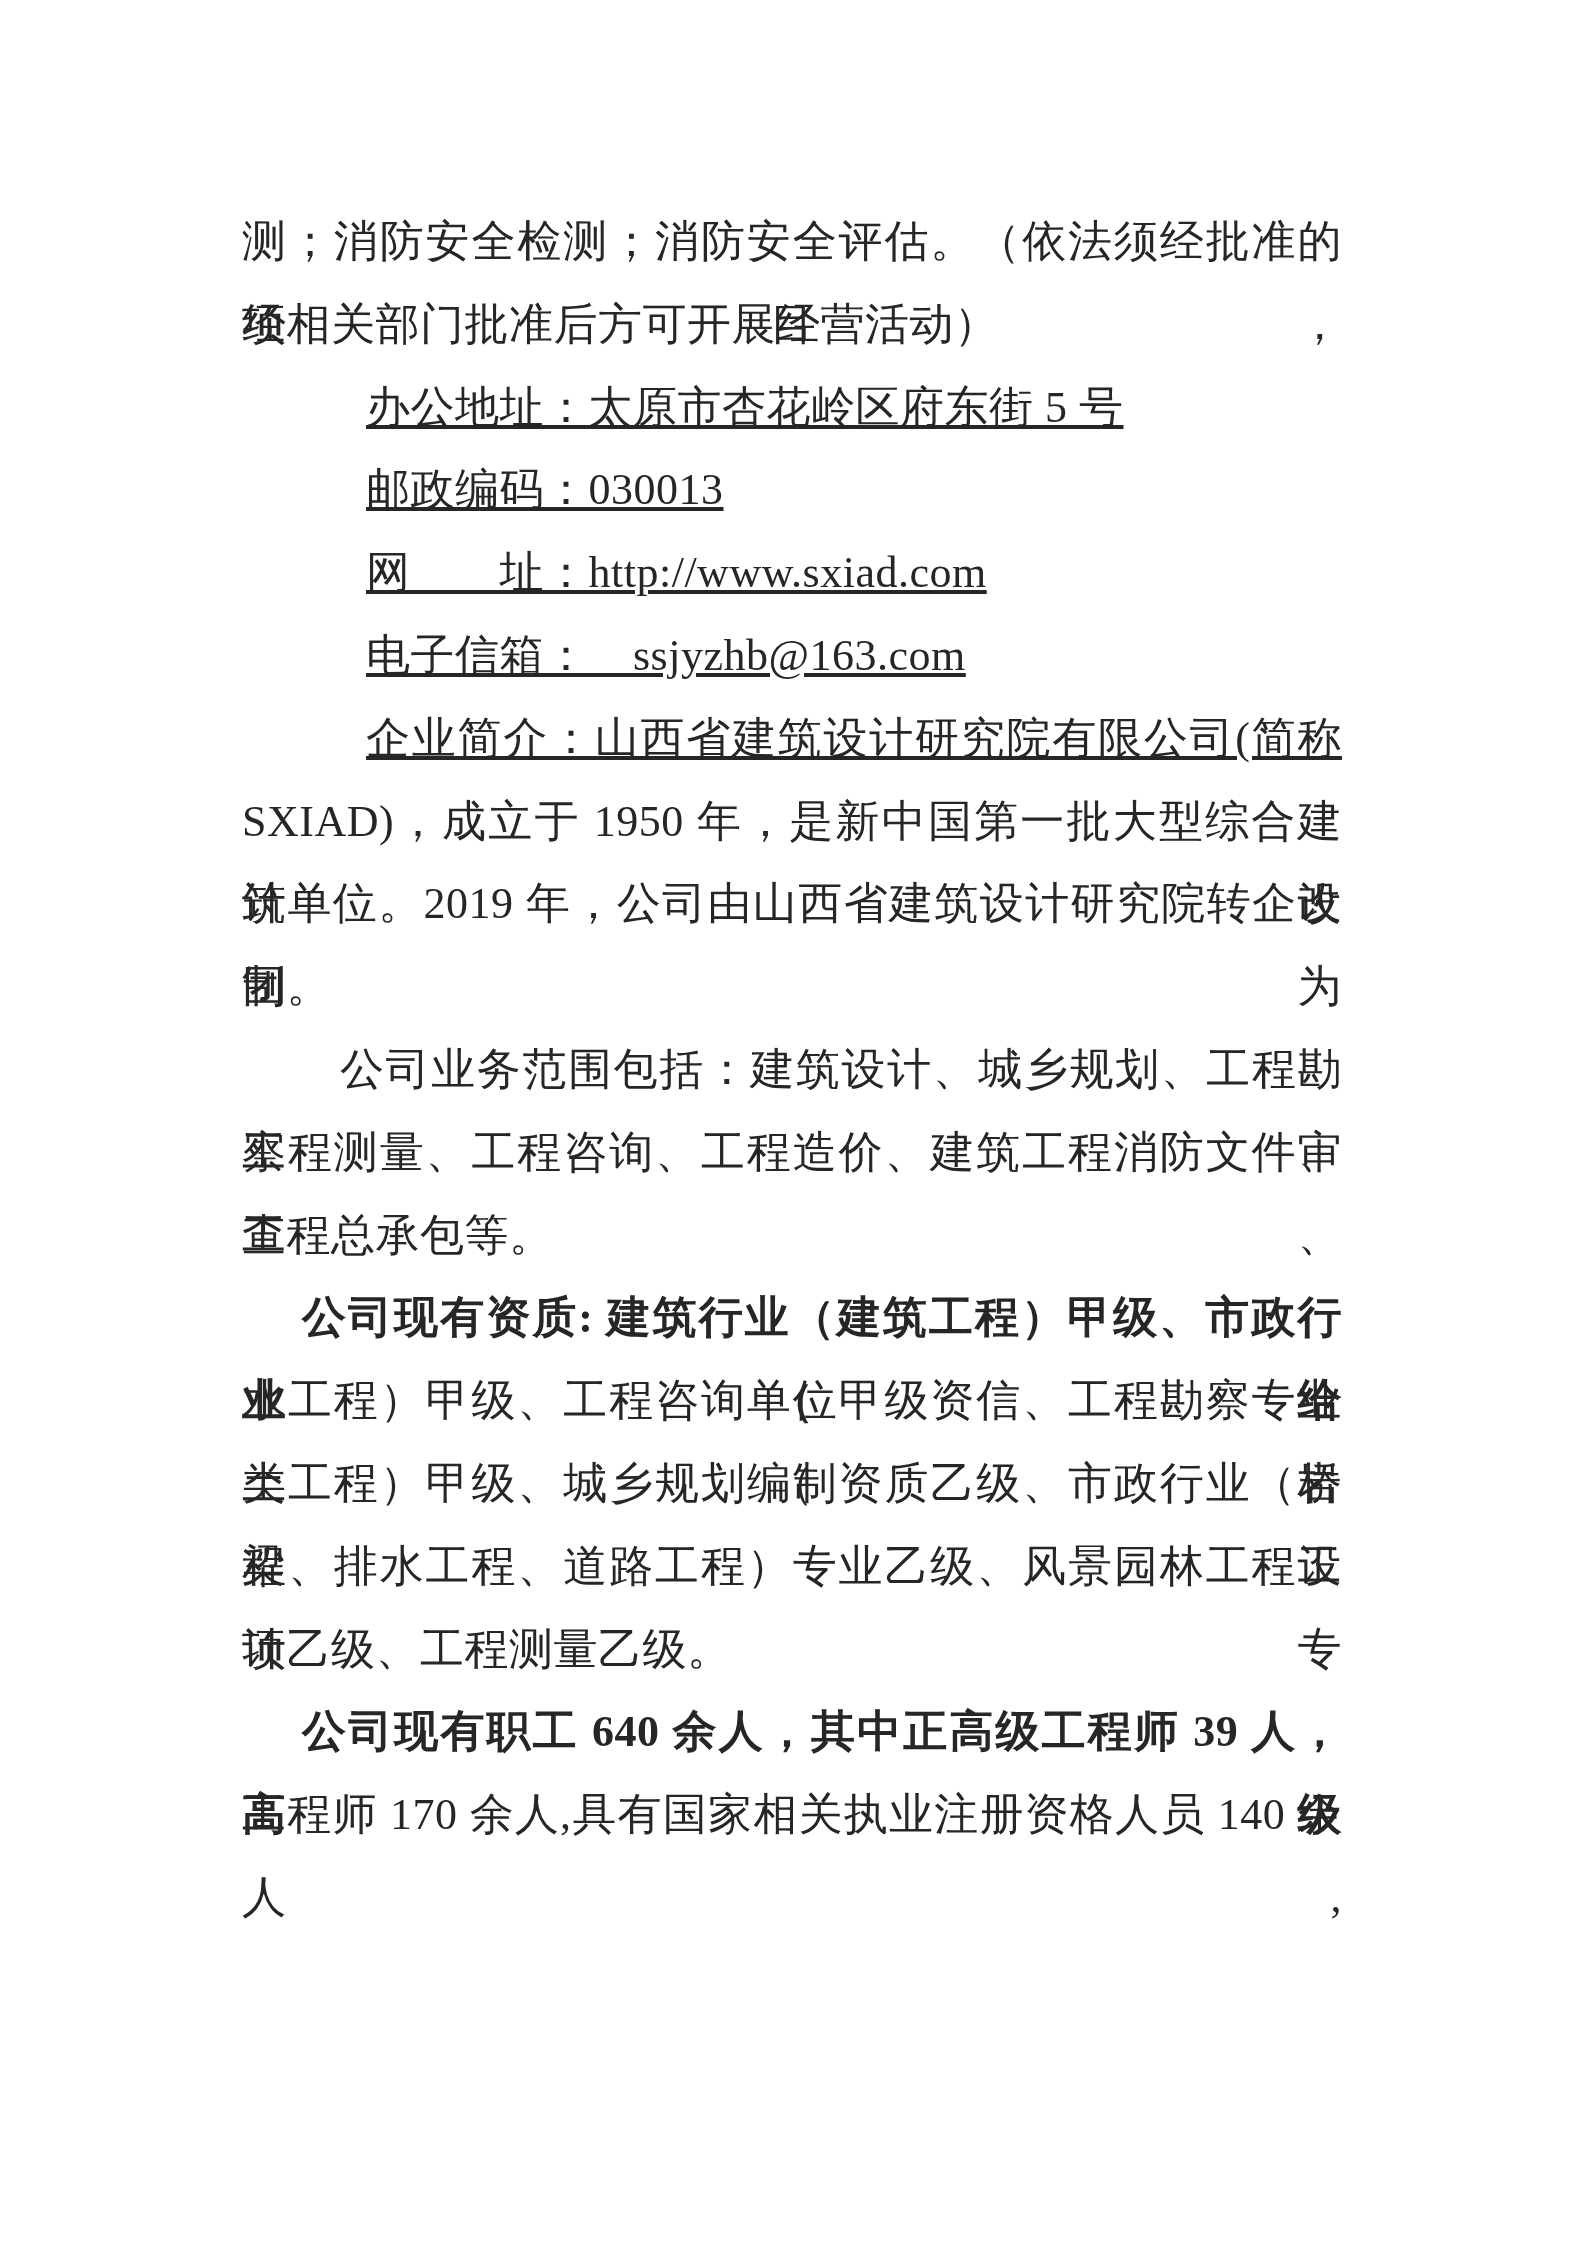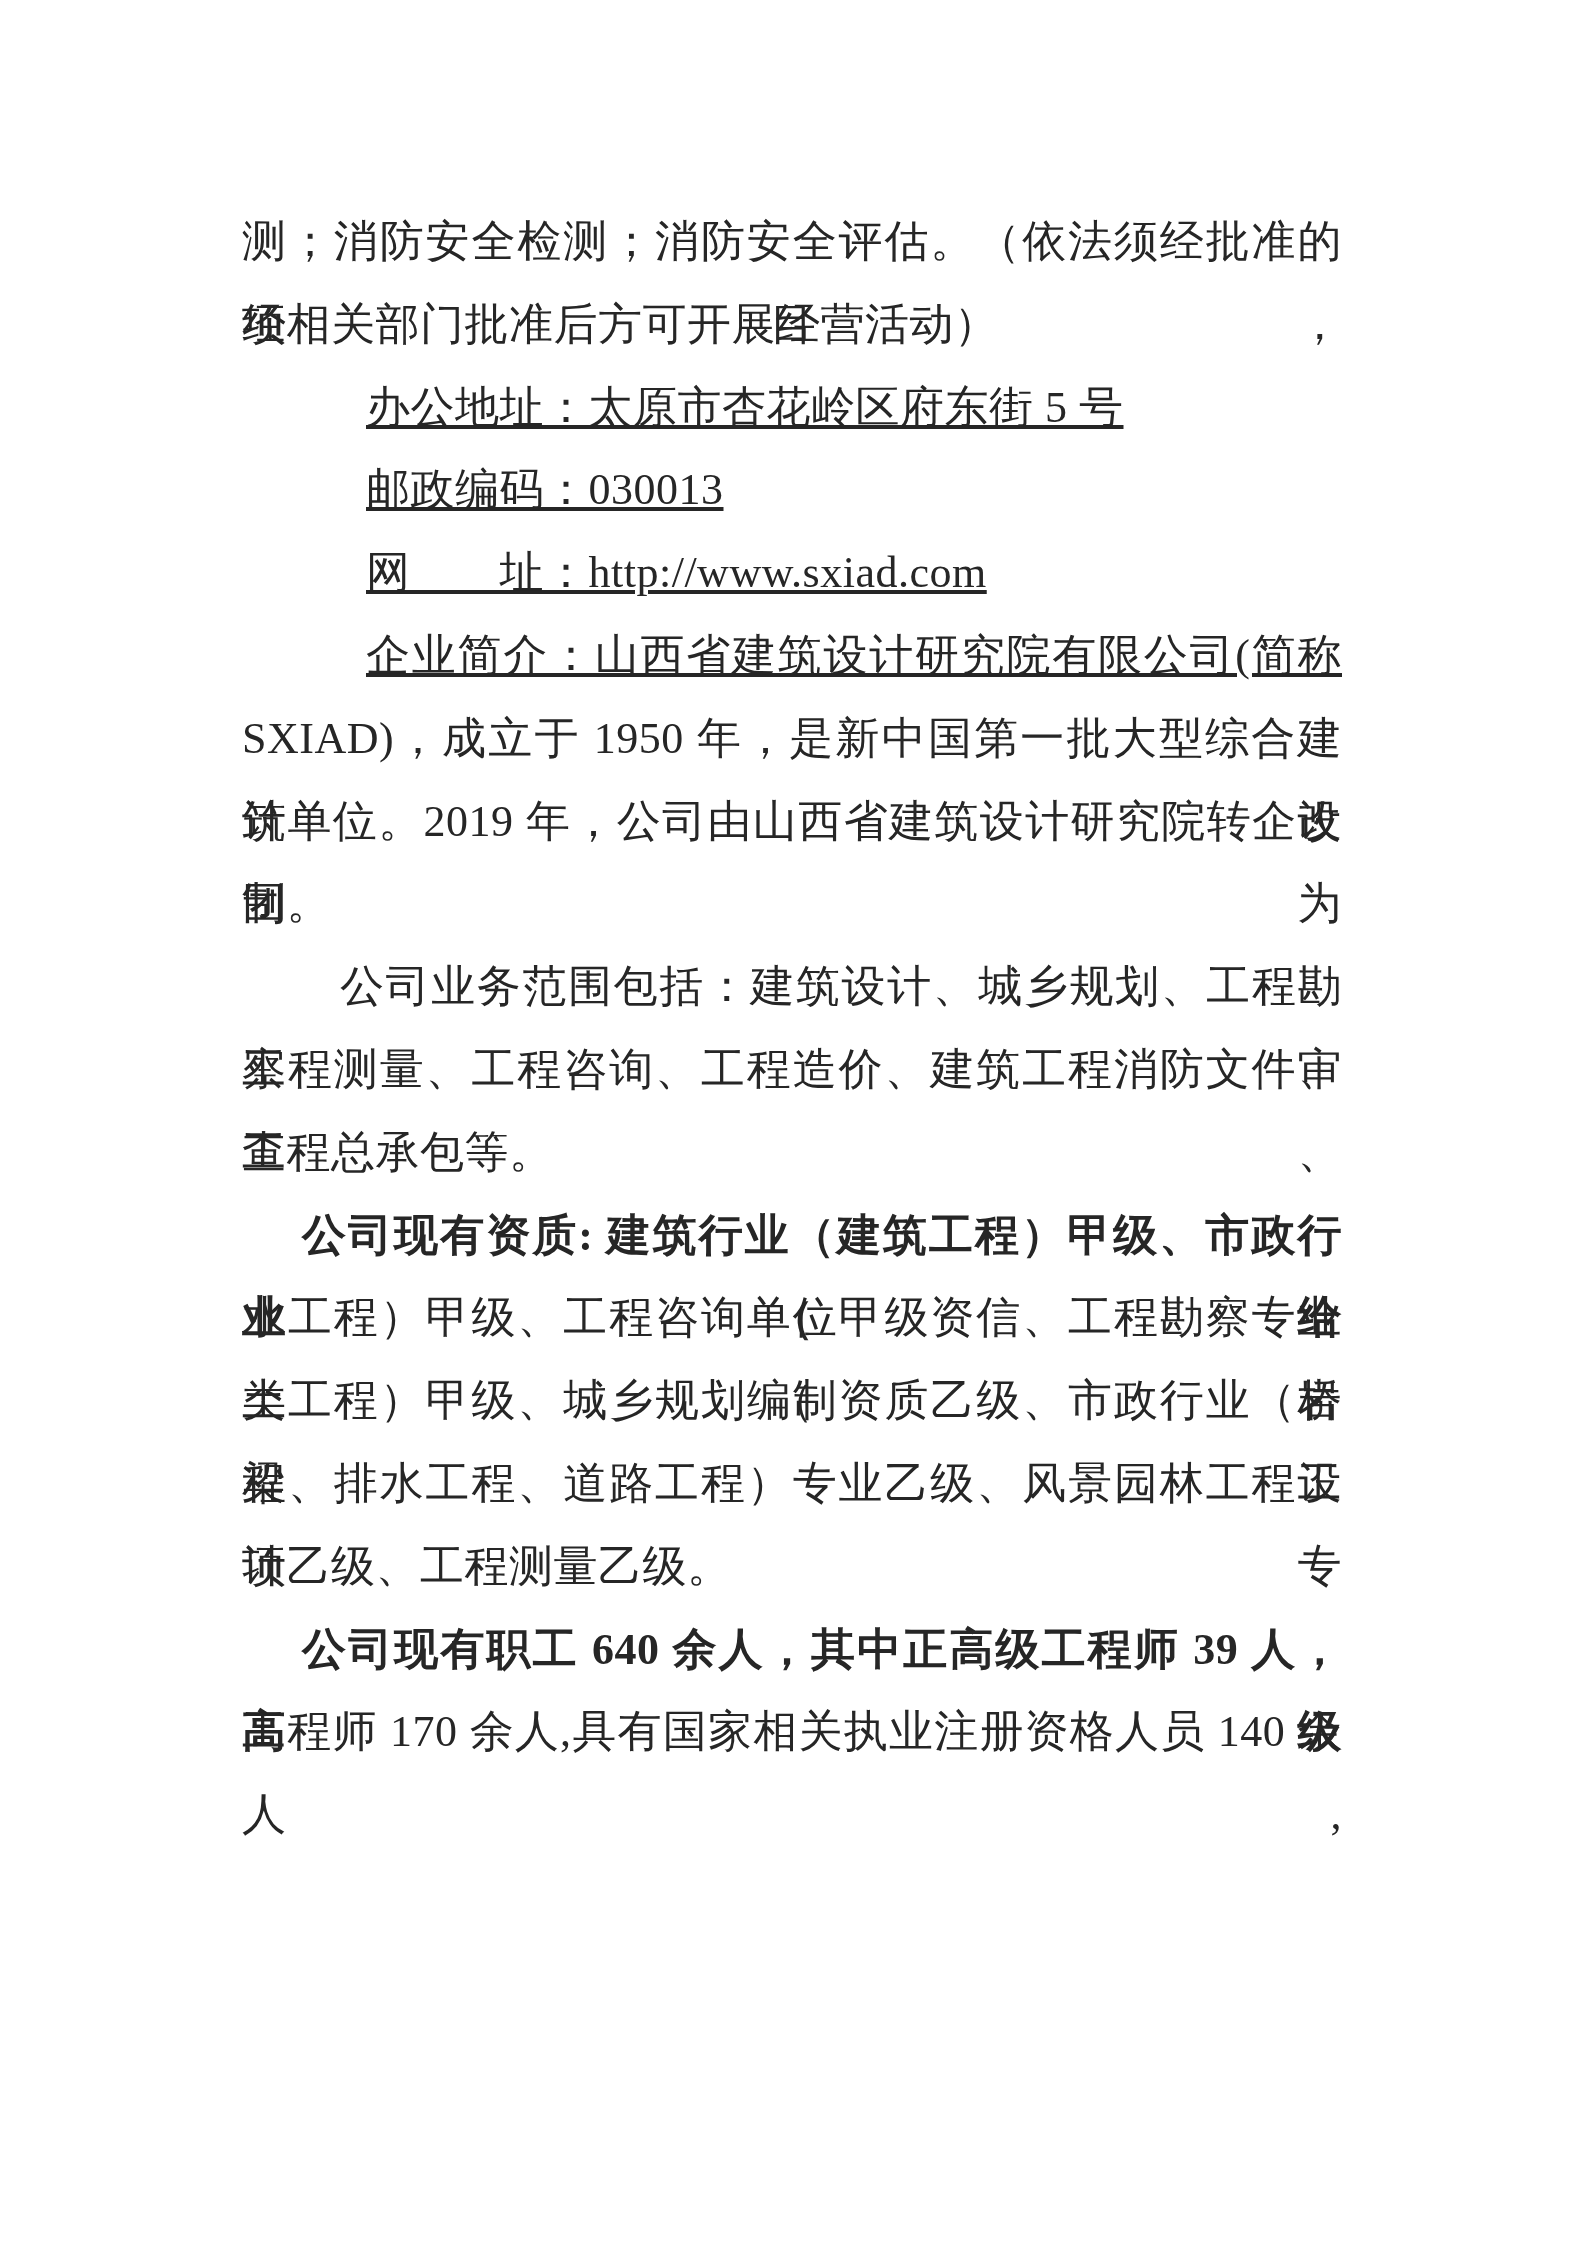--- a/index.html
+++ b/index.html
@@ -45,20 +45,21 @@
 </head>
 <body>
 
 <div class="page">
   <div class="textblock">
     <div class="line j">测；消防安全检测；消防安全评估。（依法须经批准的项目，</div>
     <div class="line">经相关部门批准后方可开展经营活动）</div>
     <div class="line ind-a">办公地址：太原市杏花岭区府东街 5 号</div>
     <div class="line ind-a">邮政编码：030013</div>
     <div class="line ind-a">网　　址：http://www.sxiad.com</div>
+    <div class="line ind-a">电子信箱：　ssjyzhb@163.com</div>
     <div class="line ind-a j">企业简介：山西省建筑设计研究院有限公司(简称</div>
     <div class="line j">SXIAD)，成立于 1950 年，是新中国第一批大型综合建筑设</div>
     <div class="line j">计单位。2019 年，公司由山西省建筑设计研究院转企改制为</div>
     <div class="line">团。</div>
     <div class="line ind-c j">公司业务范围包括：建筑设计、城乡规划、工程勘察、</div>
     <div class="line j">工程测量、工程咨询、工程造价、建筑工程消防文件审查、</div>
     <div class="line">工程总承包等。</div>
     <div class="line ind-d j">公司现有资质: 建筑行业（建筑工程）甲级、市政行业（给</div>
     <div class="line j">水工程）甲级、工程咨询单位甲级资信、工程勘察专业类（岩</div>
     <div class="line j">土工程）甲级、城乡规划编制资质乙级、市政行业（桥梁工</div>

